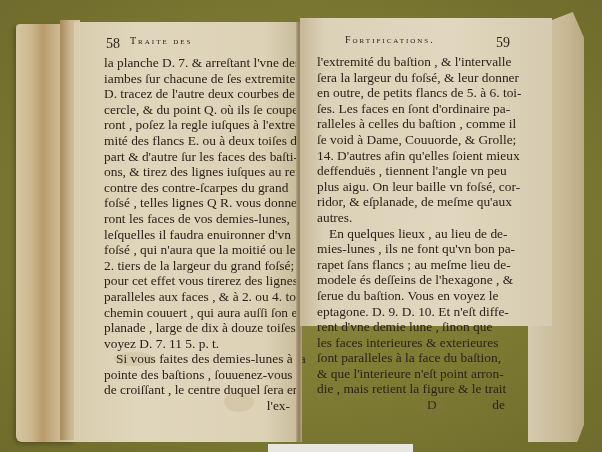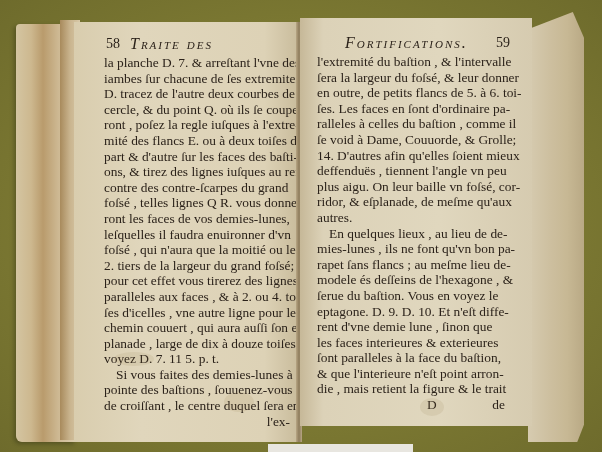--- a/index.html
+++ b/index.html
@@ -32,31 +32,32 @@
     .page {
       position: absolute; top: 22px; height: 420px;
       background: #dcd1b5;
       color: #2b221a;
     }
     .page-left {
       left: 74px; width: 224px;
       background: linear-gradient(90deg, #d9cdae 0%, #e0d6bc 30%, #ddd2b6 85%, #c9bc9c 100%);
     }
     .page-right {
-      left: 300px; top: 18px; height: 408px; width: 232px;
+      left: 300px; top: 18px; height: 308px; width: 232px;
       background: linear-gradient(90deg, #c6b898 0%, #dcd2b8 10%, #e0d7be 60%, #d6cbb0 100%);
+      padding-left: 20px;
     }
     .gutter {
       position: absolute; left: 296px; top: 22px; width: 6px; height: 420px;
       background: linear-gradient(90deg, #b8a684, #8e7c5c, #b8a684);
     }
 
     .header {
-      position: absolute; top: 13px; font-size: 16px; letter-spacing: 2px;
-      font-variant: small-caps; white-space: nowrap; font-style: italic;
+      position: absolute; top: 13px; font-size: 10px; letter-spacing: 2px;
+      font-variant: small-caps; white-space: nowrap;
     }
     .pagenum { position: absolute; top: 14px; font-size: 14px; }
 
     .text {
       position: absolute; font-size: 13.4px; line-height: 15.6px;
       text-align: justify; white-space: nowrap;
     }
     .text .ln { display: block; height: 15.6px; }
     .indent { padding-left: 12px; }
     .rt { text-align: right; }
@@ -102,21 +103,20 @@
       <span class="ln">part &amp; d'autre ſur les faces des baſti-</span>
       <span class="ln">ons, &amp; tirez des lignes iuſques au ren-</span>
       <span class="ln">contre des contre-ſcarpes du grand</span>
       <span class="ln">foſsé , telles lignes Q R. vous donne-</span>
       <span class="ln">ront les faces de vos demies-lunes,</span>
       <span class="ln">leſquelles il faudra enuironner d'vn</span>
       <span class="ln">foſsé , qui n'aura que la moitié ou les</span>
       <span class="ln">2. tiers de la largeur du grand foſsé;</span>
       <span class="ln">pour cet effet vous tirerez des lignes</span>
       <span class="ln">paralleles aux faces , &amp; à 2. ou 4. toi-</span>
-      <span class="ln">ſes d'icelles , vne autre ligne pour le</span>
       <span class="ln">chemin couuert , qui aura auſſi ſon eſ-</span>
       <span class="ln">planade , large de dix à douze toiſes ,</span>
       <span class="ln">voyez D. 7. 11 5. p. t.</span>
       <span class="ln indent">Si vous faites des demies-lunes à la</span>
       <span class="ln">pointe des baſtions , ſouuenez-vous</span>
       <span class="ln">de croiſſant , le centre duquel ſera en</span>
       <span class="ln rt">l'ex-</span>
     </div>
     <div class="stain" style="left:40px;top:330px;width:40px;height:14px;"></div>
     <div class="stain" style="left:150px;top:370px;width:30px;height:20px;"></div>

